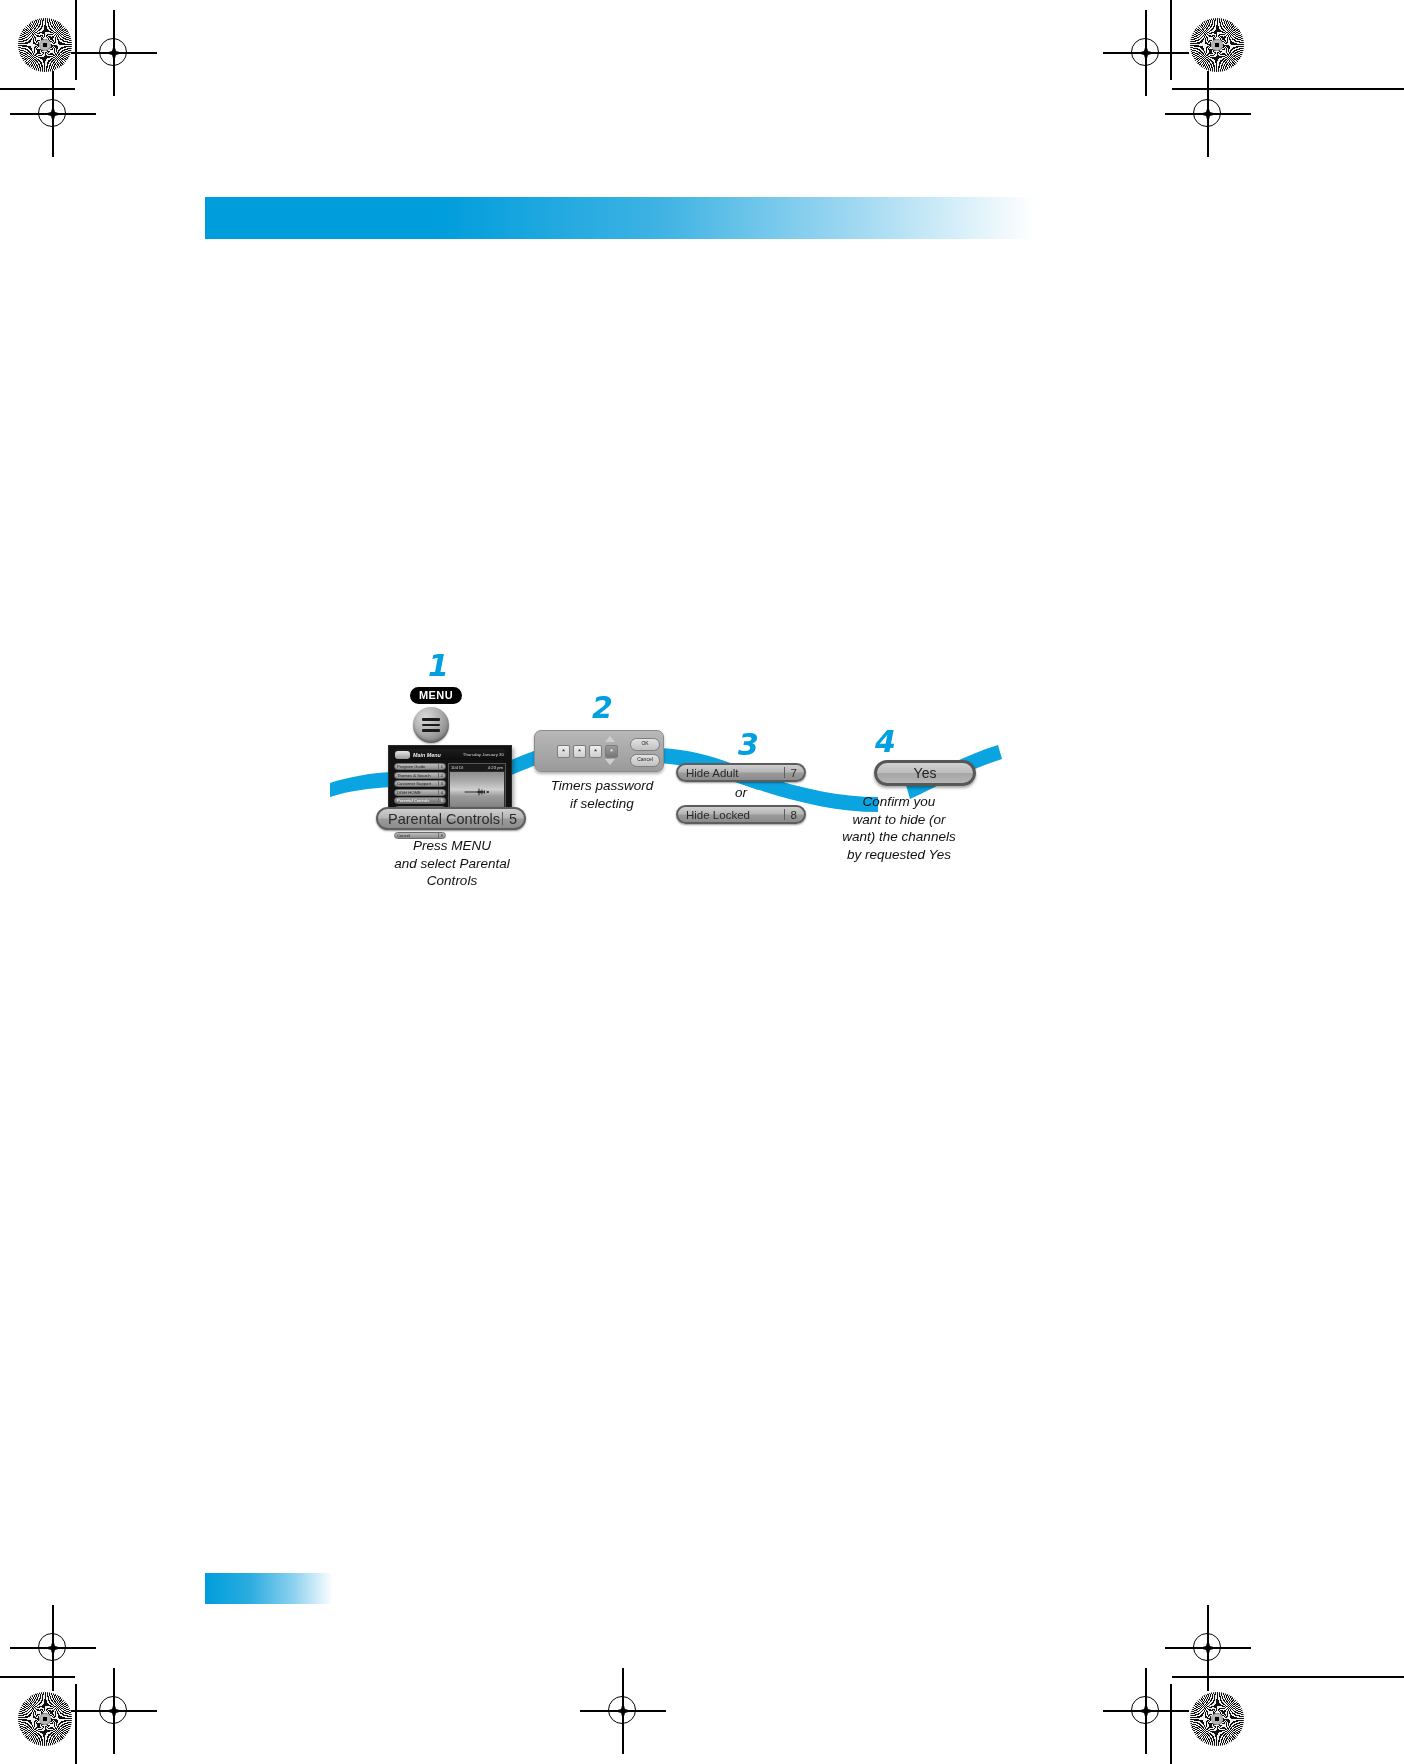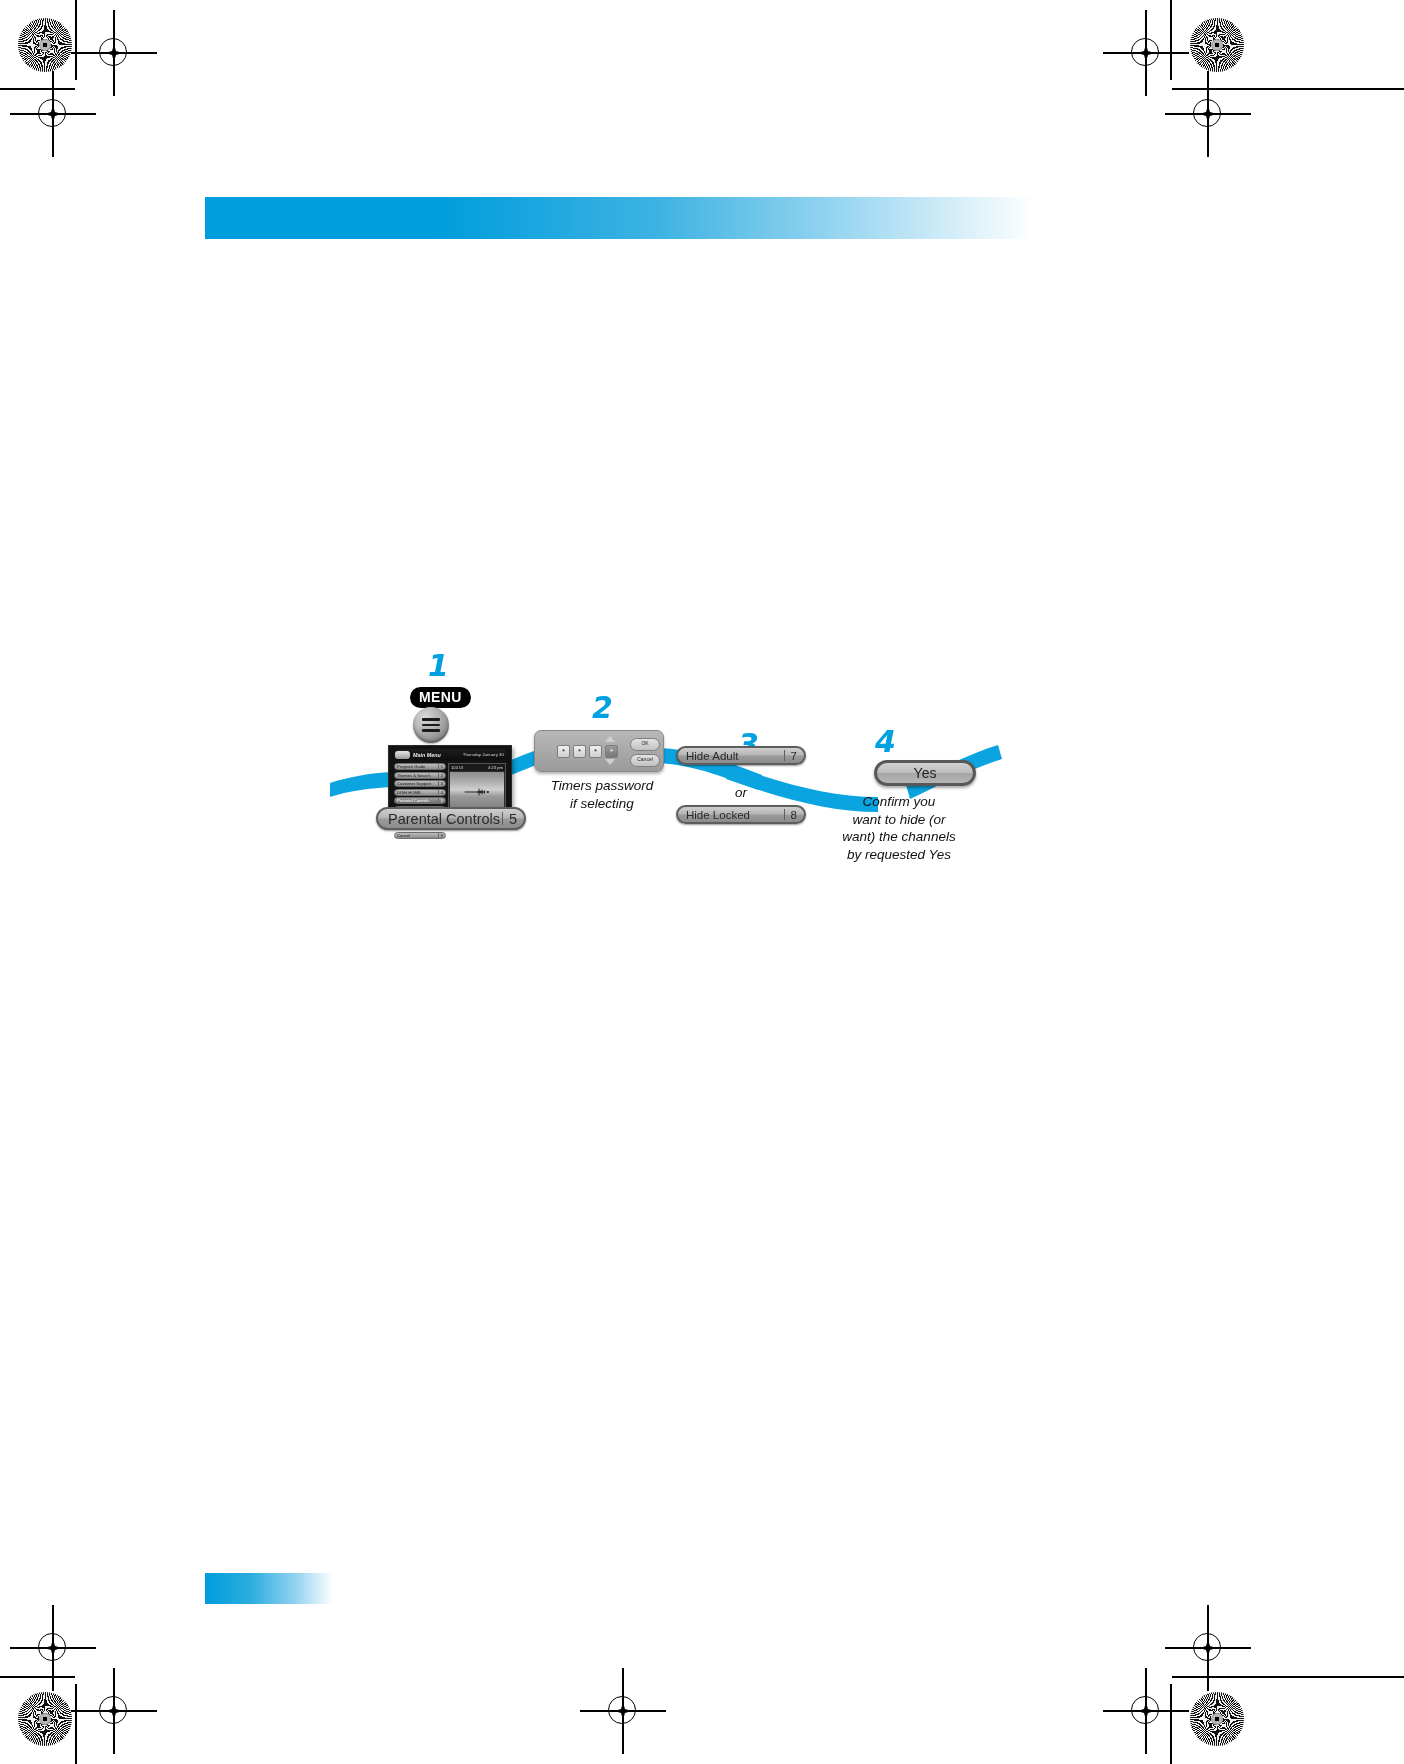--- a/index.html
+++ b/index.html
@@ -37,21 +37,21 @@
   
   #diagram{position:absolute;left:330px;top:645px;width:720px;height:290px;}
 
   .ribbon{position:absolute;}
 
   .stepnum{position:absolute;color:#00a0e1;font-weight:bold;font-style:italic;
     font-size:30px;line-height:1;font-family:"DejaVu Sans",sans-serif;}
 
   
   .menu-pill{position:absolute;background:#000;color:#fff;border-radius:11px;
-    font-size:14px;font-weight:bold;letter-spacing:.4px;padding:2px 9px 3px;
+    font-size:11px;font-weight:bold;letter-spacing:.4px;padding:2px 9px 3px;
     font-family:"Liberation Sans",sans-serif;}
   .menu-btn{position:absolute;width:36px;height:36px;border-radius:50%;
     background:radial-gradient(circle at 34% 28%, #d9d9d9 0%, #b4b4b4 38%, #8e8e8e 70%, #6f6f6f 100%);
     box-shadow:inset 0 -2px 3px rgba(0,0,0,.35), 0 1px 2px rgba(0,0,0,.3);}
   .menu-btn i{position:absolute;left:9px;height:2.6px;width:18px;background:#1a1a1a;border-radius:1px;}
   .menu-btn i:nth-child(1){top:11px;}
   .menu-btn i:nth-child(2){top:16.5px;}
   .menu-btn i:nth-child(3){top:22px;}
 
   .tv{position:absolute;background:#121212;border:1px solid #2a2a2a;
@@ -277,20 +277,25 @@
       </div>
     </div>
   </div>
 
   <div class="osd-bar" style="left:46px;top:162px;width:150px;height:23px;font-size:14.5px;padding-left:10px;">
     <span class="label">Parental Controls</span>
     <span class="sep"></span>
     <span class="num">5</span>
   </div>
 
+  <div class="cap" style="left:22px;top:192px;width:200px;">
+    <div>Press MENU</div>
+    <div>and select Parental</div>
+    <div>Controls</div>
+  </div>
 
   <div class="stepnum" style="left:262px;top:48px;">2</div>
 
   <div class="pwpanel" style="left:204px;top:85px;width:128px;height:40px;">
     <div class="pwbox" style="left:22px;top:14px;">*</div>
     <div class="pwbox" style="left:38px;top:14px;">*</div>
     <div class="pwbox" style="left:54px;top:14px;">*</div>
     <div class="pwbox active" style="left:70px;top:14px;">*</div>
     <div class="arrowbtn arrow-up" style="left:70px;top:5px;"></div>
     <div class="arrowbtn arrow-dn" style="left:70px;top:28px;"></div>
@@ -298,21 +303,21 @@
     <div class="minibtn" style="left:95px;top:23px;width:28px;height:11px;">Cancel</div>
   </div>
 
   <div class="cap" style="left:188px;top:132px;width:168px;">
     <div>Timers password</div>
     <div>if selecting</div>
   </div>
 
   <div class="stepnum" style="left:408px;top:85px;">3</div>
 
-  <div class="osd-bar" style="left:346px;top:101px;width:130px;height:19px;font-size:11.5px;padding-left:8px;">
+  <div class="osd-bar" style="left:346px;top:118px;width:130px;height:19px;font-size:11.5px;padding-left:8px;">
     <span class="label">Hide Adult</span>
     <span class="sep"></span>
     <span class="num">7</span>
   </div>
 
   <div class="orlabel" style="left:346px;top:140px;width:130px;">or</div>
 
   <div class="osd-bar" style="left:346px;top:160px;width:130px;height:19px;font-size:11.5px;padding-left:8px;">
     <span class="label">Hide Locked</span>
     <span class="sep"></span>

